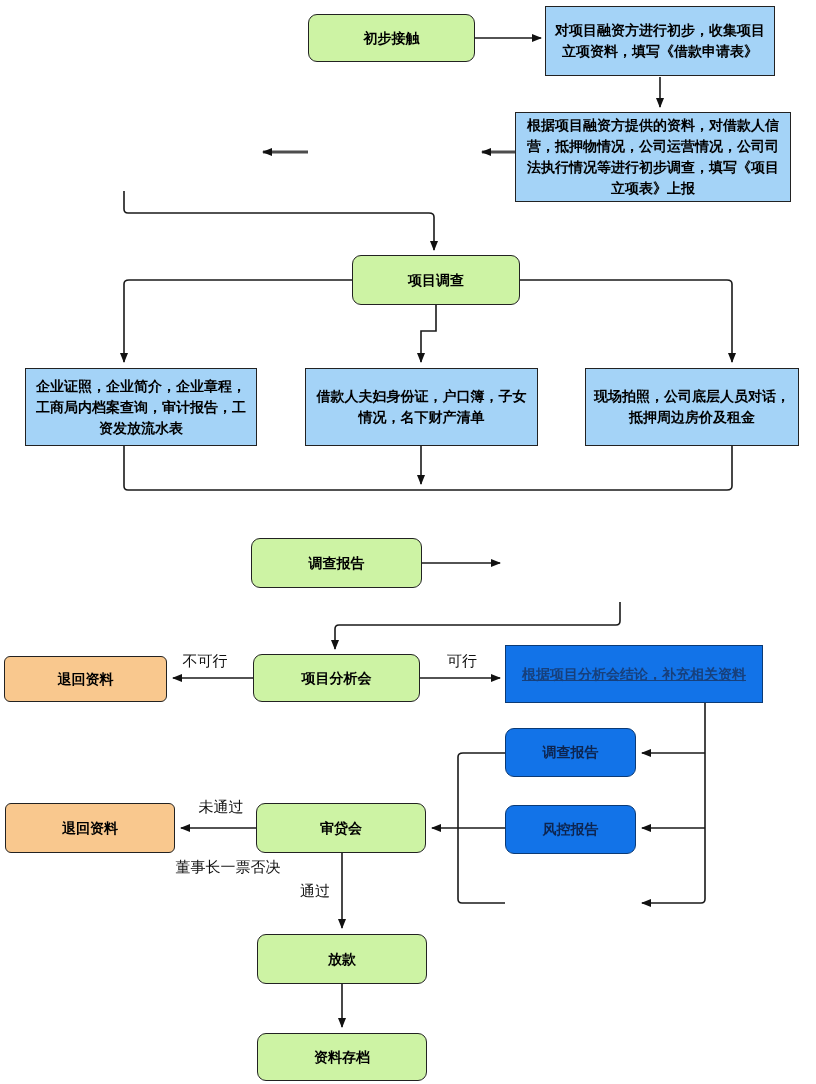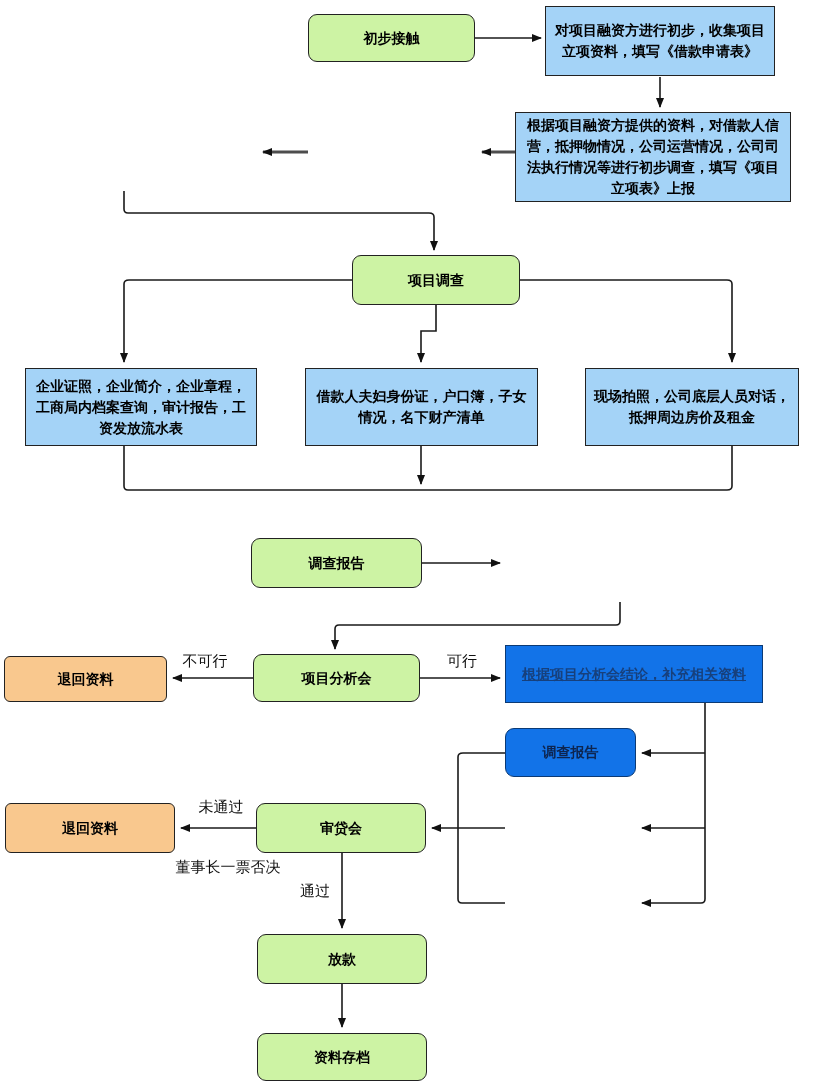--- a/index.html
+++ b/index.html
@@ -60,20 +60,21 @@
   <div class="node lblue" style="left:515px;top:112px;width:276px;height:90px;">根据项目融资方提供的资料，对借款人信营，抵押物情况，公司运营情况，公司司法执行情况等进行初步调查，填写《项目立项表》上报</div>
   <div class="node green" style="left:352px;top:255px;width:168px;height:50px;">项目调查</div>
   <div class="node lblue" style="left:25px;top:368px;width:232px;height:78px;">企业证照，企业简介，企业章程，工商局内档案查询，审计报告，工资发放流水表</div>
   <div class="node lblue" style="left:305px;top:368px;width:233px;height:78px;">借款人夫妇身份证，户口簿，子女情况，名下财产清单</div>
   <div class="node lblue" style="left:585px;top:368px;width:214px;height:78px;">现场拍照，公司底层人员对话，抵押周边房价及租金</div>
   <div class="node green" style="left:251px;top:538px;width:171px;height:50px;">调查报告</div>
   <div class="node orange" style="left:4px;top:656px;width:163px;height:46px;">退回资料</div>
   <div class="node green" style="left:253px;top:654px;width:167px;height:48px;">项目分析会</div>
   <div class="node dblue navy" style="left:505px;top:645px;width:258px;height:58px;text-decoration:underline;">根据项目分析会结论，补充相关资料</div>
   <div class="node dblue rounded darknavy" style="left:505px;top:728px;width:131px;height:49px;">调查报告</div>
+  <div class="node dblue rounded darknavy" style="left:505px;top:805px;width:131px;height:49px;">风控报告</div>
   <div class="node orange" style="left:5px;top:803px;width:170px;height:50px;">退回资料</div>
   <div class="node green" style="left:256px;top:803px;width:170px;height:50px;">审贷会</div>
   <div class="node green" style="left:257px;top:934px;width:170px;height:50px;">放款</div>
   <div class="node green" style="left:257px;top:1033px;width:170px;height:48px;">资料存档</div>
 
   <div class="elabel" style="left:172px;top:652px;width:66px;">不可行</div>
   <div class="elabel" style="left:435px;top:652px;width:54px;">可行</div>
   <div class="elabel" style="left:188px;top:798px;width:66px;">未通过</div>
   <div class="elabel" style="left:170px;top:858px;width:116px;">董事长一票否决</div>
   <div class="elabel" style="left:292px;top:882px;width:46px;">通过</div>

